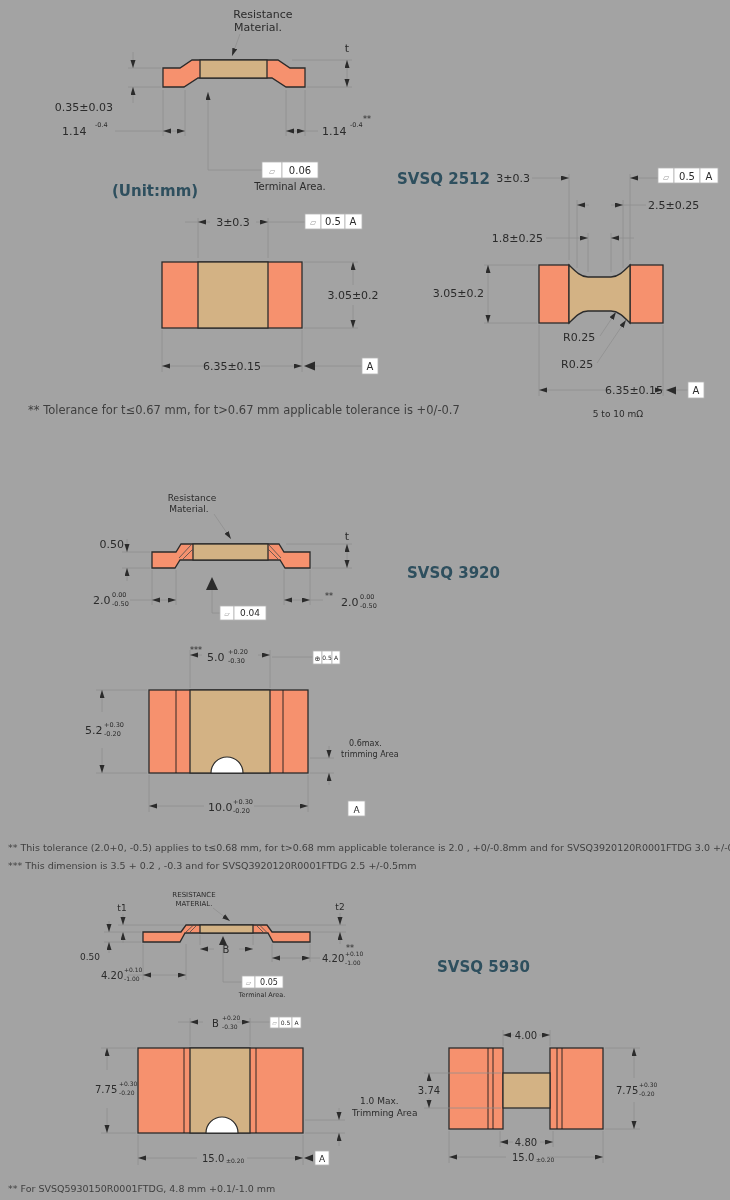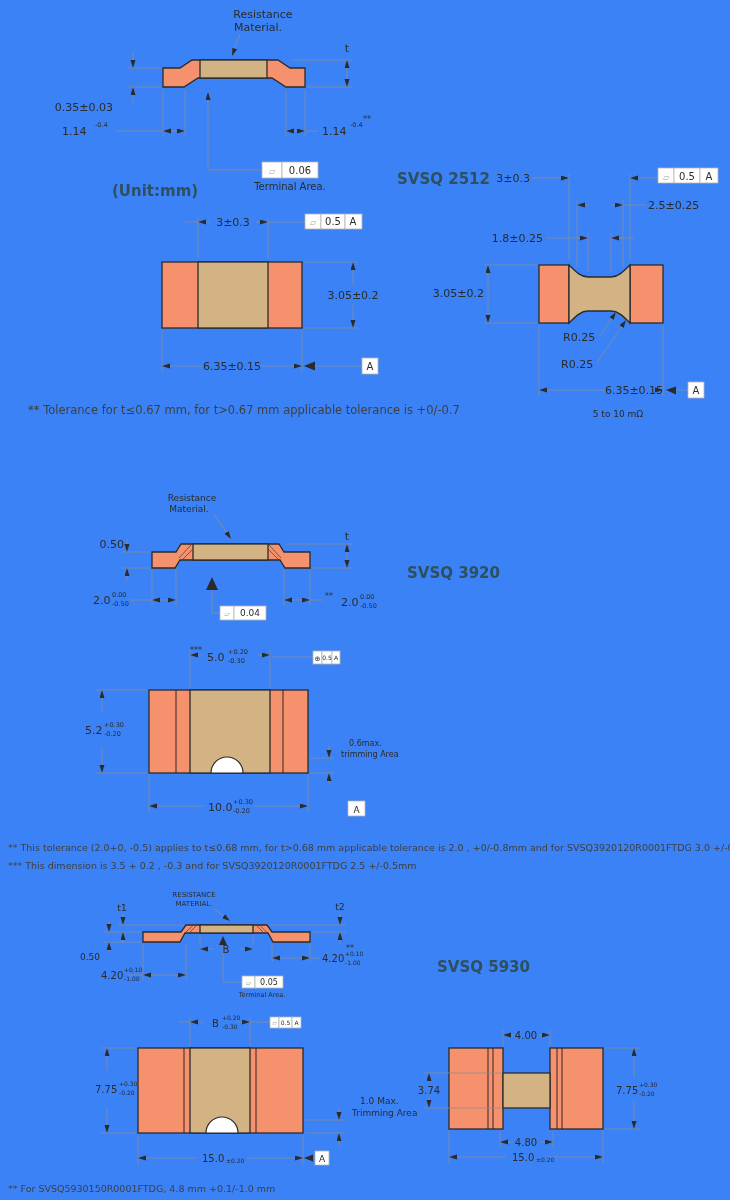--- a/index.html
+++ b/index.html
@@ -1,16 +1,16 @@
 <!DOCTYPE html>
 <html><head>
 <meta charset="utf-8">
 <style>
   html,body{margin:0;padding:0;background:#ffffff;}
-  #page{position:relative;width:730px;height:1200px;background:#3b82f6;overflow:hidden;}
+  #page{position:relative;width:730px;height:1200px;background:#a3a3a3;overflow:hidden;}
   svg{position:absolute;left:0;top:0;}
   text{font-family:"DejaVu Sans",sans-serif;fill:#2b2b2b;}
   .t6{font-size:6px}.t65{font-size:6.5px}.t7{font-size:7px}.t8{font-size:8px}
   .t9{font-size:9px}.t10{font-size:10px}.t11{font-size:11px}
   .mid{text-anchor:middle}.end{text-anchor:end}.gray{fill:#9a9a9a}
   .ttl{font-size:15px;font-weight:700;fill:#2E4F5E;}
   .note{font-size:11.5px;fill:#3f3f3f}
   .noteS{font-size:9.5px;fill:#3f3f3f}
   .o{fill:#F6916E;stroke:#2b2b2b;stroke-width:1.3;stroke-linejoin:miter}
   .tan{fill:#D3B284;stroke:#2b2b2b;stroke-width:1.3}

